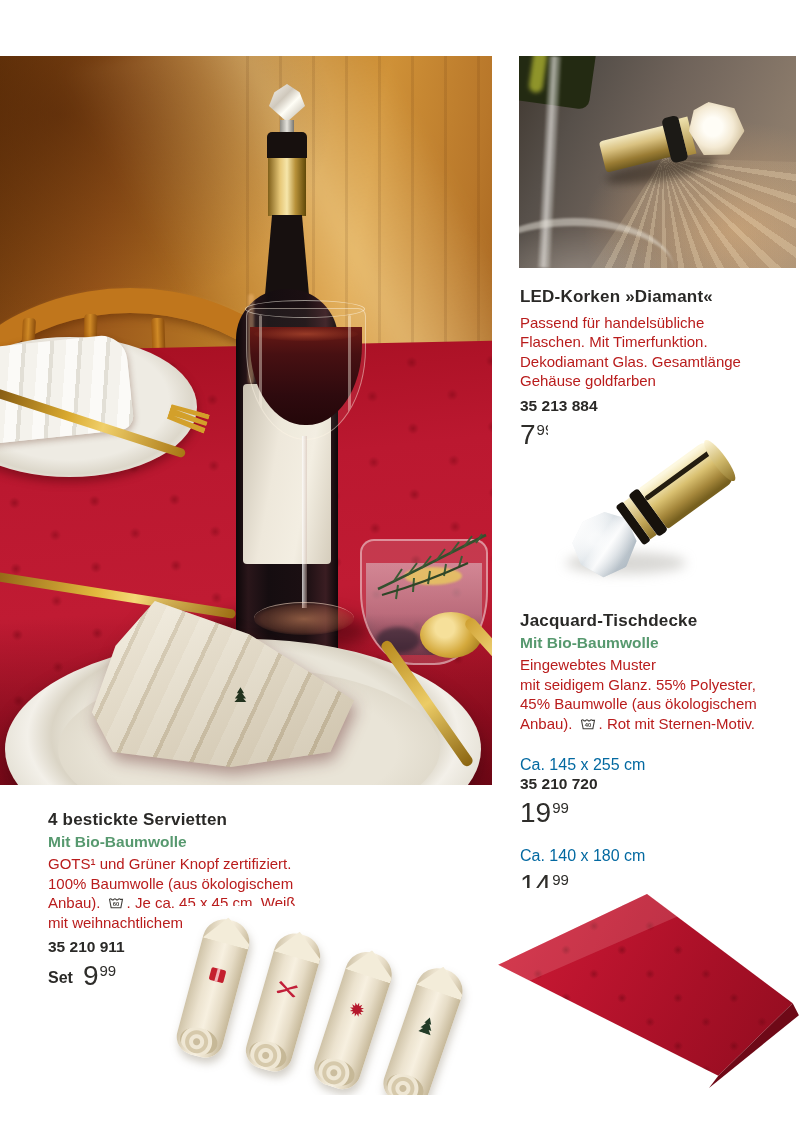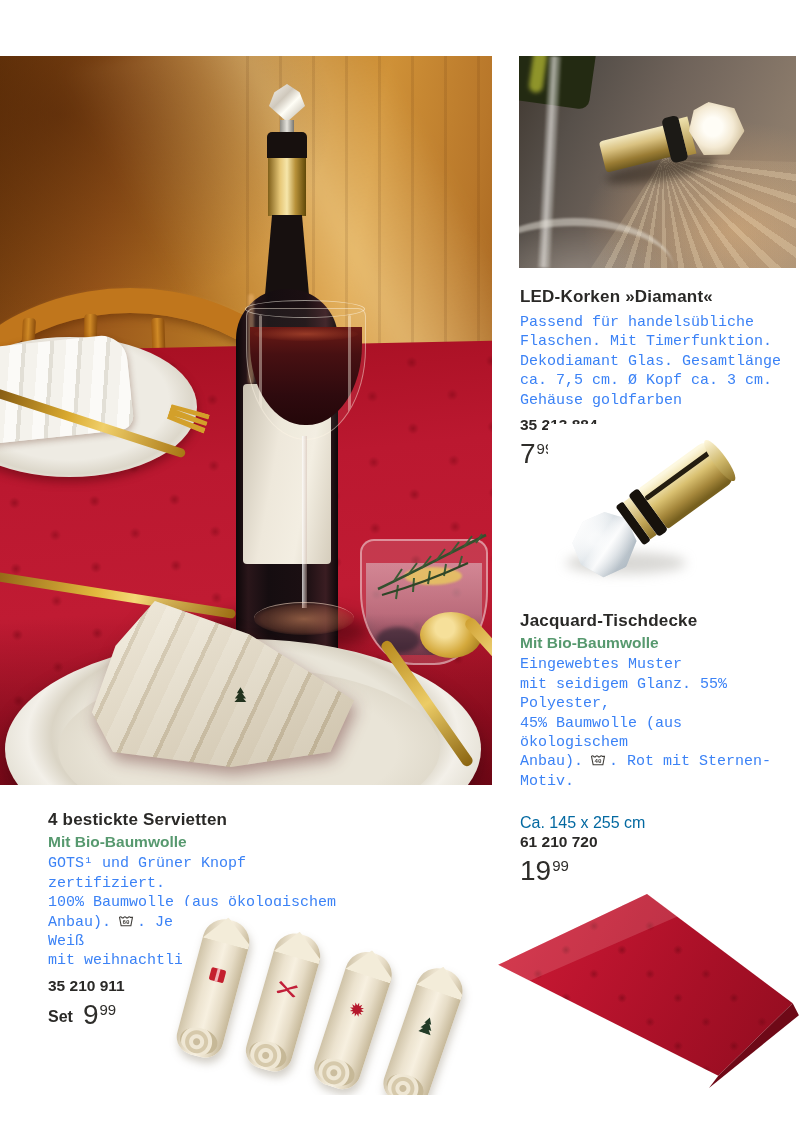--- a/index.html
+++ b/index.html
@@ -4,21 +4,21 @@
 <style>
   html,body{margin:0;padding:0;background:#ffffff;}
   .page{position:relative;width:800px;height:1095px;margin:0 auto;background:#fff;
         font-family:"Liberation Sans", sans-serif;overflow:hidden;color:#2a2927;}
   .abs{position:absolute;}
 
   
   .sec{position:absolute;}
   .p-title{font-size:17px;font-weight:bold;color:#2a2927;margin:0 0 6px 0;letter-spacing:.2px;}
   .badge{font-size:15.5px;font-weight:bold;color:#57996f;margin:0 0 3px 0;line-height:19.4px;}
-  .line{font-size:15px;color:#3b82f6;margin:0;line-height:19.4px;font-family:Liberation Mono, monospace;}
+  .line{font-size:15px;color:#b91c1c;margin:0;line-height:19.4px;}
   .artno{font-size:15.5px;font-weight:bold;color:#2a2927;margin:5px 0 0 0;line-height:19px;}
   .size{font-size:16px;font-weight:normal;color:#0369a1;margin:0;line-height:19px;}
   .price{margin-top:5px;display:flex;align-items:flex-start;}
   .p-int{font-size:28px;line-height:30px;color:#2e2d2a;}
   .p-sup{font-size:15px;color:#2e2d2a;position:relative;top:1px;margin-left:1px;}
   .set-label{font-size:16px;font-weight:bold;margin:8px 10px 0 0;color:#2a2927;}
   .variant{margin-top:22px;}
   .variant.second{margin-top:18px;}
   .wash{display:inline-block;vertical-align:-2px;margin:0 2px 0 6px;}
   .wash-num{font-size:6.5px;font-weight:bold;fill:#403e3a;}
@@ -274,21 +274,20 @@
       <div class="p2-cgold"></div>
       <div class="p2-crystal"></div>
     </div>
   </div>
 
   <section class="sec" style="left:520px;top:287px;width:272px;">
     <h3 class="p-title">LED-Korken »Diamant«</h3>
     <p class="line">Passend für handelsübliche</p>
     <p class="line">Flaschen. Mit Timerfunktion.</p>
     <p class="line">Dekodiamant Glas. Gesamtlänge</p>
-    <p class="line">ca. 7,5 cm. Ø Kopf ca. 3 cm.</p>
     <p class="line">Gehäuse goldfarben</p>
     <p class="artno">35 213 884</p>
     <div class="price">
       <span class="p-int">7</span>
       <span class="p-sup">99</span>
     </div>
   </section>
 
   <div class="abs cork-shot">
     <div class="cs-shadow"></div>
@@ -311,21 +310,21 @@
     <p class="line">mit seidigem Glanz. 55% Polyester,</p>
     <p class="line">45% Baumwolle (aus ökologischem</p>
     <p class="line">
       <span>Anbau).</span><svg class="wash" width="18" height="15" viewBox="0 0 20 16">
           <path d="M2.8,4.5 Q4,3 5.2,4.5 Q6.4,6 7.6,4.5 Q8.8,3 10,4.5 Q11.2,6 12.4,4.5 Q13.6,3 14.8,4.5 L17.2,4.5 L15.4,13.8 L4.6,13.8 Z" fill="none" stroke="#403e3a" stroke-width="1.2"></path>
           <text x="10" y="12" text-anchor="middle" class="wash-num">40</text>
         </svg><span>. Rot mit Sternen-Motiv.</span>
     </p>
     <div class="variant">
       <p class="size">Ca. 145 x 255 cm</p>
-      <p class="artno" style="margin-top:0;">61 210 720</p>
+      <p class="artno" style="margin-top:0;">35 210 720</p>
       <div class="price">
         <span class="p-int">19</span>
         <span class="p-sup">99</span>
       </div>
     </div>
     <div class="variant second">
       <p class="size">Ca. 140 x 180 cm</p>
       <div class="price">
         <span class="p-int">14</span>
         <span class="p-sup">99</span>

